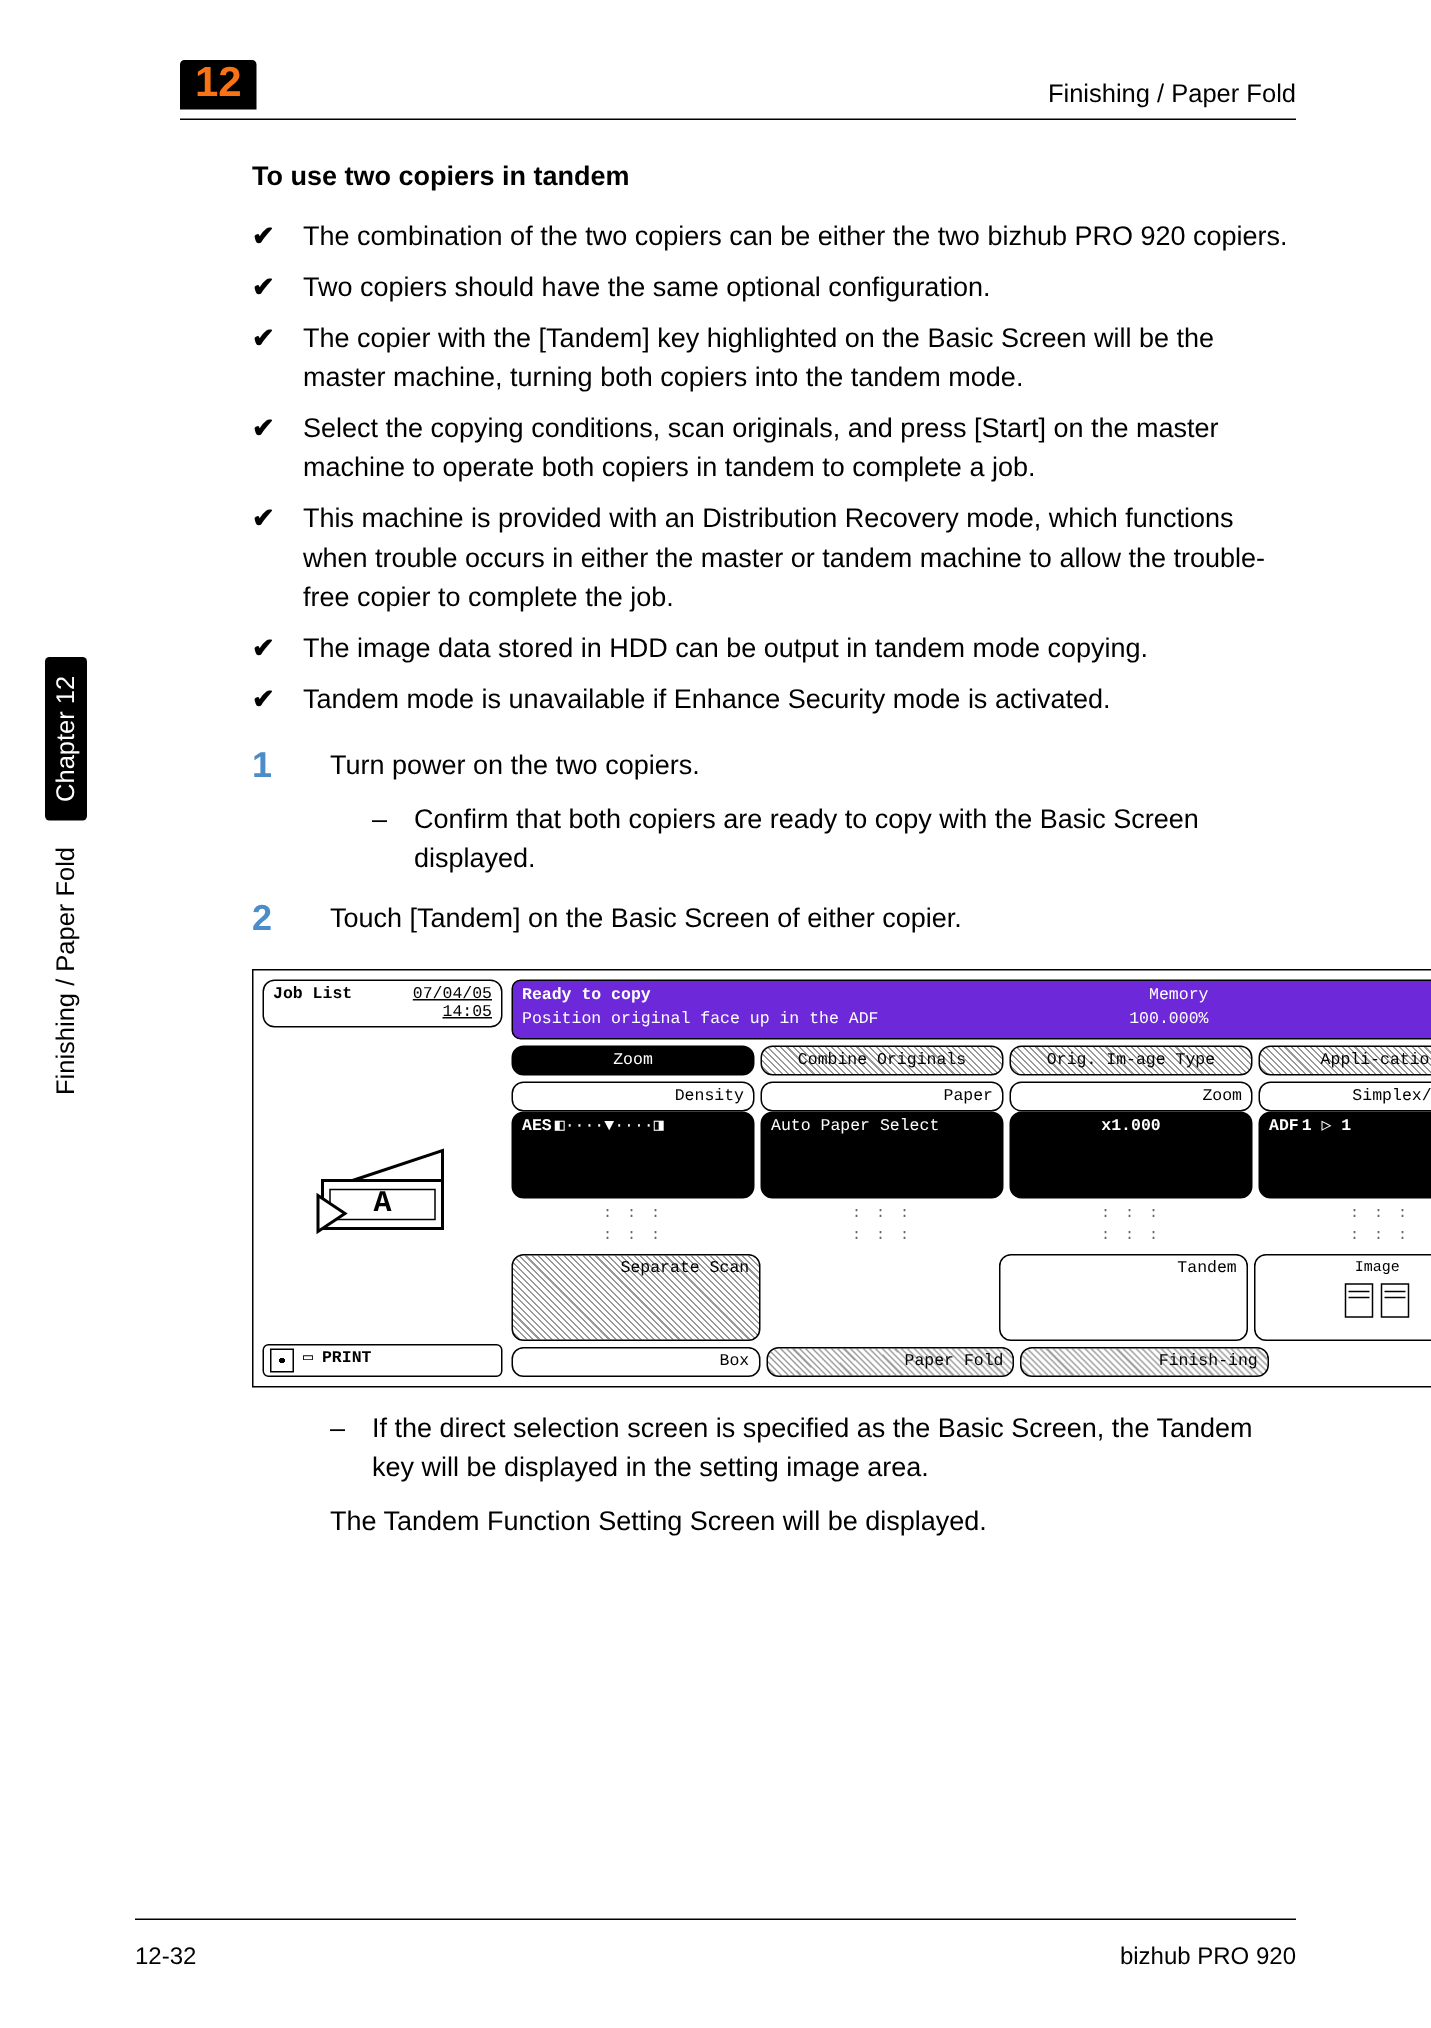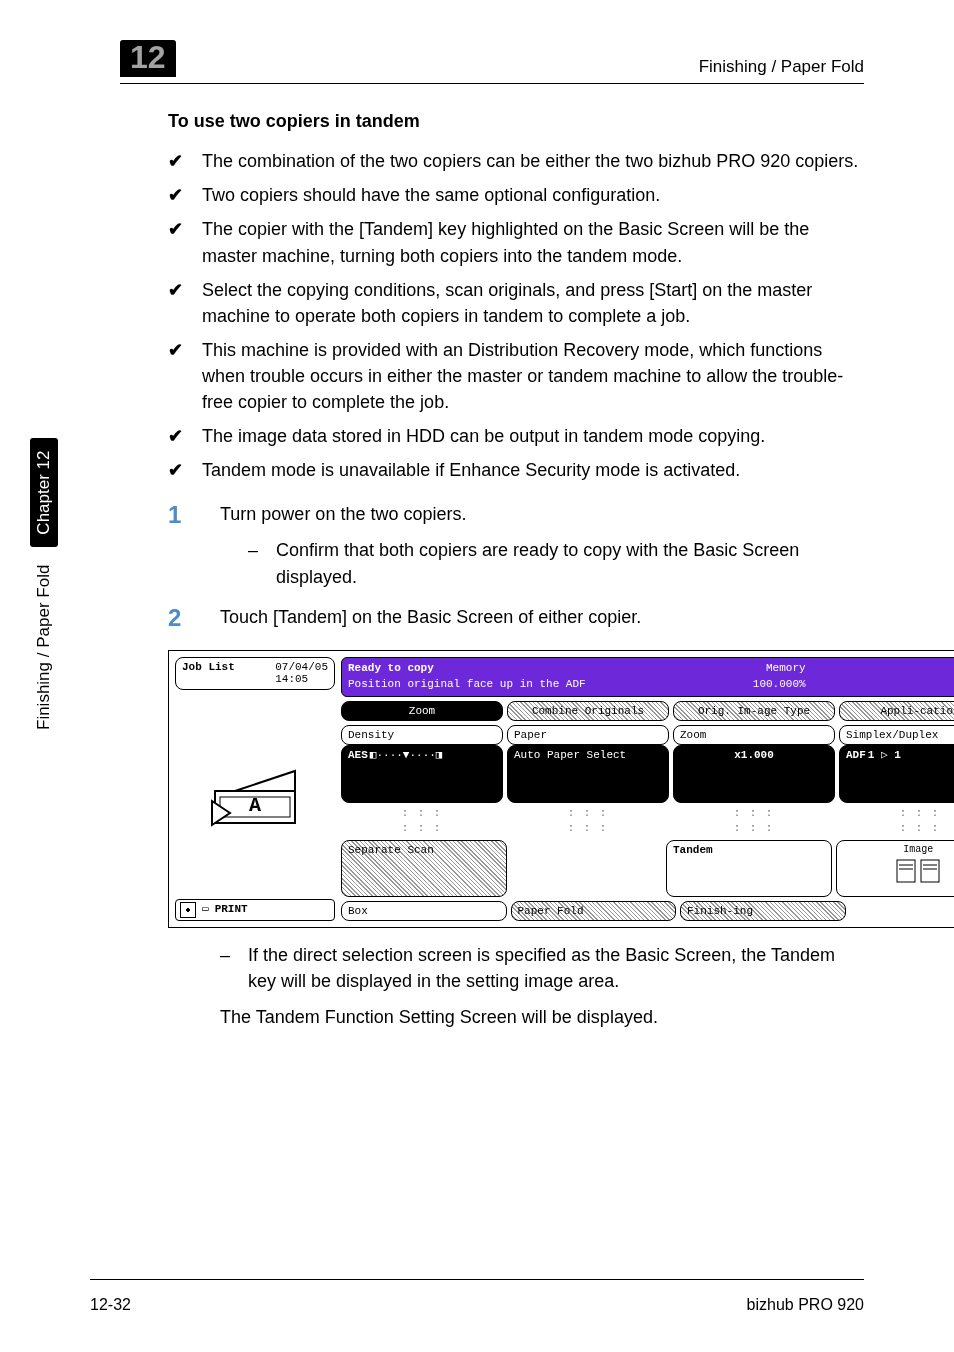--- a/index.html
+++ b/index.html
@@ -1,20 +1,20 @@
 <!DOCTYPE html>
 <html><head>
 <meta charset="utf-8">
 <style>
   * { margin:0; padding:0; box-sizing:border-box; }
   html,body { width:954px; height:1352px; background:#fff; font-family:Helvetica,Arial,sans-serif; color:#000; }
   .page { width:954px; height:1352px; position:relative; padding:40px 90px 60px 120px; }
 
   .header { display:flex; justify-content:space-between; align-items:flex-end; border-bottom:1.5px solid #000; padding-bottom:6px; margin-bottom:24px; }
-  .chapnum { font-size:32px; font-weight:900; background:#000; color:#a3a3a3; padding:0 10px 2px 10px; border-radius:3px 3px 0 0; line-height:1.1; }
+  .chapnum { font-size:28px; font-weight:900; background:#000; color:#f97316; padding:0 10px 2px 10px; border-radius:3px 3px 0 0; line-height:1.1; }
   .breadcrumb { font-size:17px; }
 
   .content { padding-left:48px; font-size:18px; line-height:1.45; }
   .subhead { font-weight:700; margin-bottom:14px; font-size:18px; }
 
   .bullets { list-style:none; margin-bottom:18px; }
   .bullets li { display:flex; gap:14px; margin-bottom:8px; }
   .check { font-weight:700; flex:0 0 20px; }
   .btxt { flex:1; }
 
@@ -23,21 +23,21 @@
   .sbody { flex:1; }
   .dash { display:flex; gap:16px; margin-top:10px; padding-left:28px; }
   .dashmark { flex:0 0 12px; }
 
   
   .screenshot { margin:18px 0 14px 0; border:1.5px solid #000; padding:6px; font-family:"Courier New",monospace; font-size:11px; width:840px; }
   .ssrow { display:flex; gap:6px; }
   .ssleft { width:160px; display:flex; flex-direction:column; gap:4px; }
   .ssright { flex:1; display:flex; flex-direction:column; gap:4px; }
   .pill { border:1.5px solid #000; border-radius:8px; padding:3px 6px; background:#fff; text-align:left; line-height:1.1; min-height:20px;}
-  .pill.sm { text-align:left; }
+  .pill.sm { text-align:right; }
   .dark { background:#000; color:#fff; }
   .hatch { background-image:repeating-linear-gradient(45deg,#999 0,#999 1px,#fff 1px,#fff 3px); }
   .topbar { display:flex; justify-content:space-between; align-items:center; border:1.5px solid #000; border-radius:6px; padding:3px 6px; background:#6d28d9; color:#fff; }
   .tabs { display:flex; gap:4px; }
   .tabs .pill { flex:1; text-align:center; }
   .grid4 { display:flex; gap:4px; }
   .grid4 > div { flex:1; }
   .tall { min-height:58px; display:flex; flex-direction:row; justify-content:flex-start; gap:2px; }
   .dots { letter-spacing:2px; text-align:center; padding-top:4px; color:#666; font-size:10px; }
   .botrow { display:flex; gap:4px; }
@@ -117,21 +117,21 @@
       <div class="sbody">
         <span>Touch [Tandem] on the Basic Screen of either copier.</span>
       </div>
     </div>
 
     <div class="screenshot">
       <div class="ssrow">
         <div class="ssleft">
           <div class="pill" style="display:flex;justify-content:space-between;">
             <b>Job List</b>
-            <span style="">
+            <span style="text-align:right;text-decoration:underline;">
               <span>07/04/05</span><br><span>14:05</span>
             </span>
           </div>
           <div style="flex:1;display:flex;align-items:center;justify-content:center;padding:8px 0 4px 0;">
             <svg class="copiericon" width="110" height="70" viewBox="0 0 110 70">
               <rect x="15" y="30" width="80" height="32" fill="#fff" stroke="#000" stroke-width="2"></rect>
               <rect x="20" y="36" width="70" height="20" fill="none" stroke="#000" stroke-width="1"></rect>
               <polygon points="35,30 95,10 95,30" fill="#fff" stroke="#000" stroke-width="2"></polygon>
               <polygon points="30,52 12,40 12,64" fill="#fff" stroke="#000" stroke-width="2"></polygon>
               <text x="55" y="50" font-size="20" font-weight="bold" text-anchor="middle">A</text>
@@ -189,21 +189,21 @@
               <div class="pill dark tall" style="text-align:left;">
                 <b>ADF</b>
                 <b>1 ▷ 1</b>
               </div>
               <div class="dots">: : :<br>: : :</div>
             </div>
           </div>
           <div class="botrow">
             <div class="pill hatch sm">Separate Scan</div>
             <div></div>
-            <div class="pill sm" style="font-weight:700">Tandem</div>
+            <div class="pill sm" style="font-weight:400">Tandem</div>
             <div class="imgbox" style="grid-row:span 2">
               <div class="lbl">Image</div>
               <svg width="46" height="26">
                   <rect x="2" y="2" width="18" height="22" fill="#fff" stroke="#000"></rect>
                   <rect x="26" y="2" width="18" height="22" fill="#fff" stroke="#000"></rect>
                   <line x1="4" y1="7" x2="18" y2="7" stroke="#000"></line>
                   <line x1="4" y1="11" x2="18" y2="11" stroke="#000"></line>
                   <line x1="28" y1="7" x2="42" y2="7" stroke="#000"></line>
                   <line x1="28" y1="11" x2="42" y2="11" stroke="#000"></line>
                 </svg>

